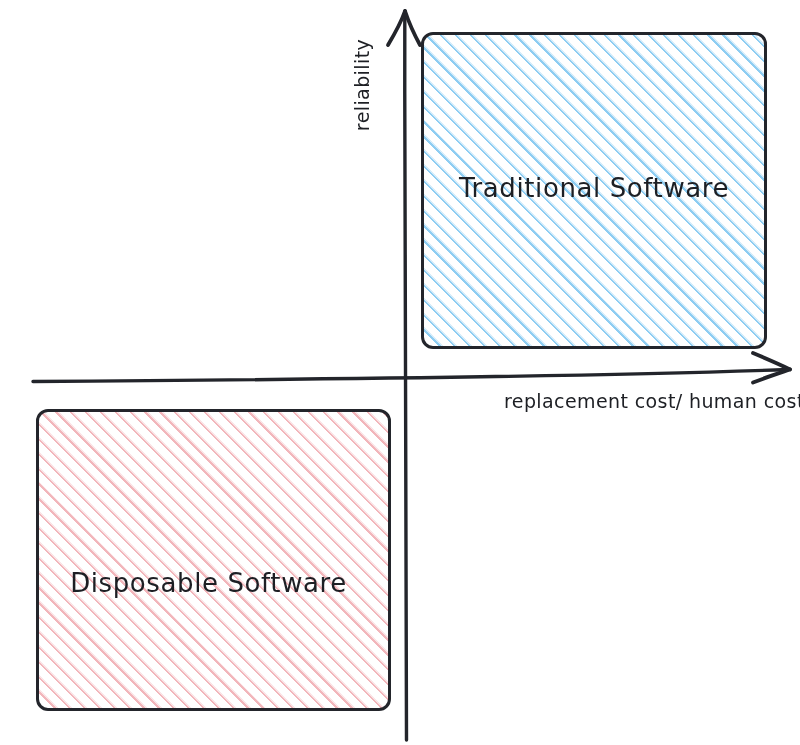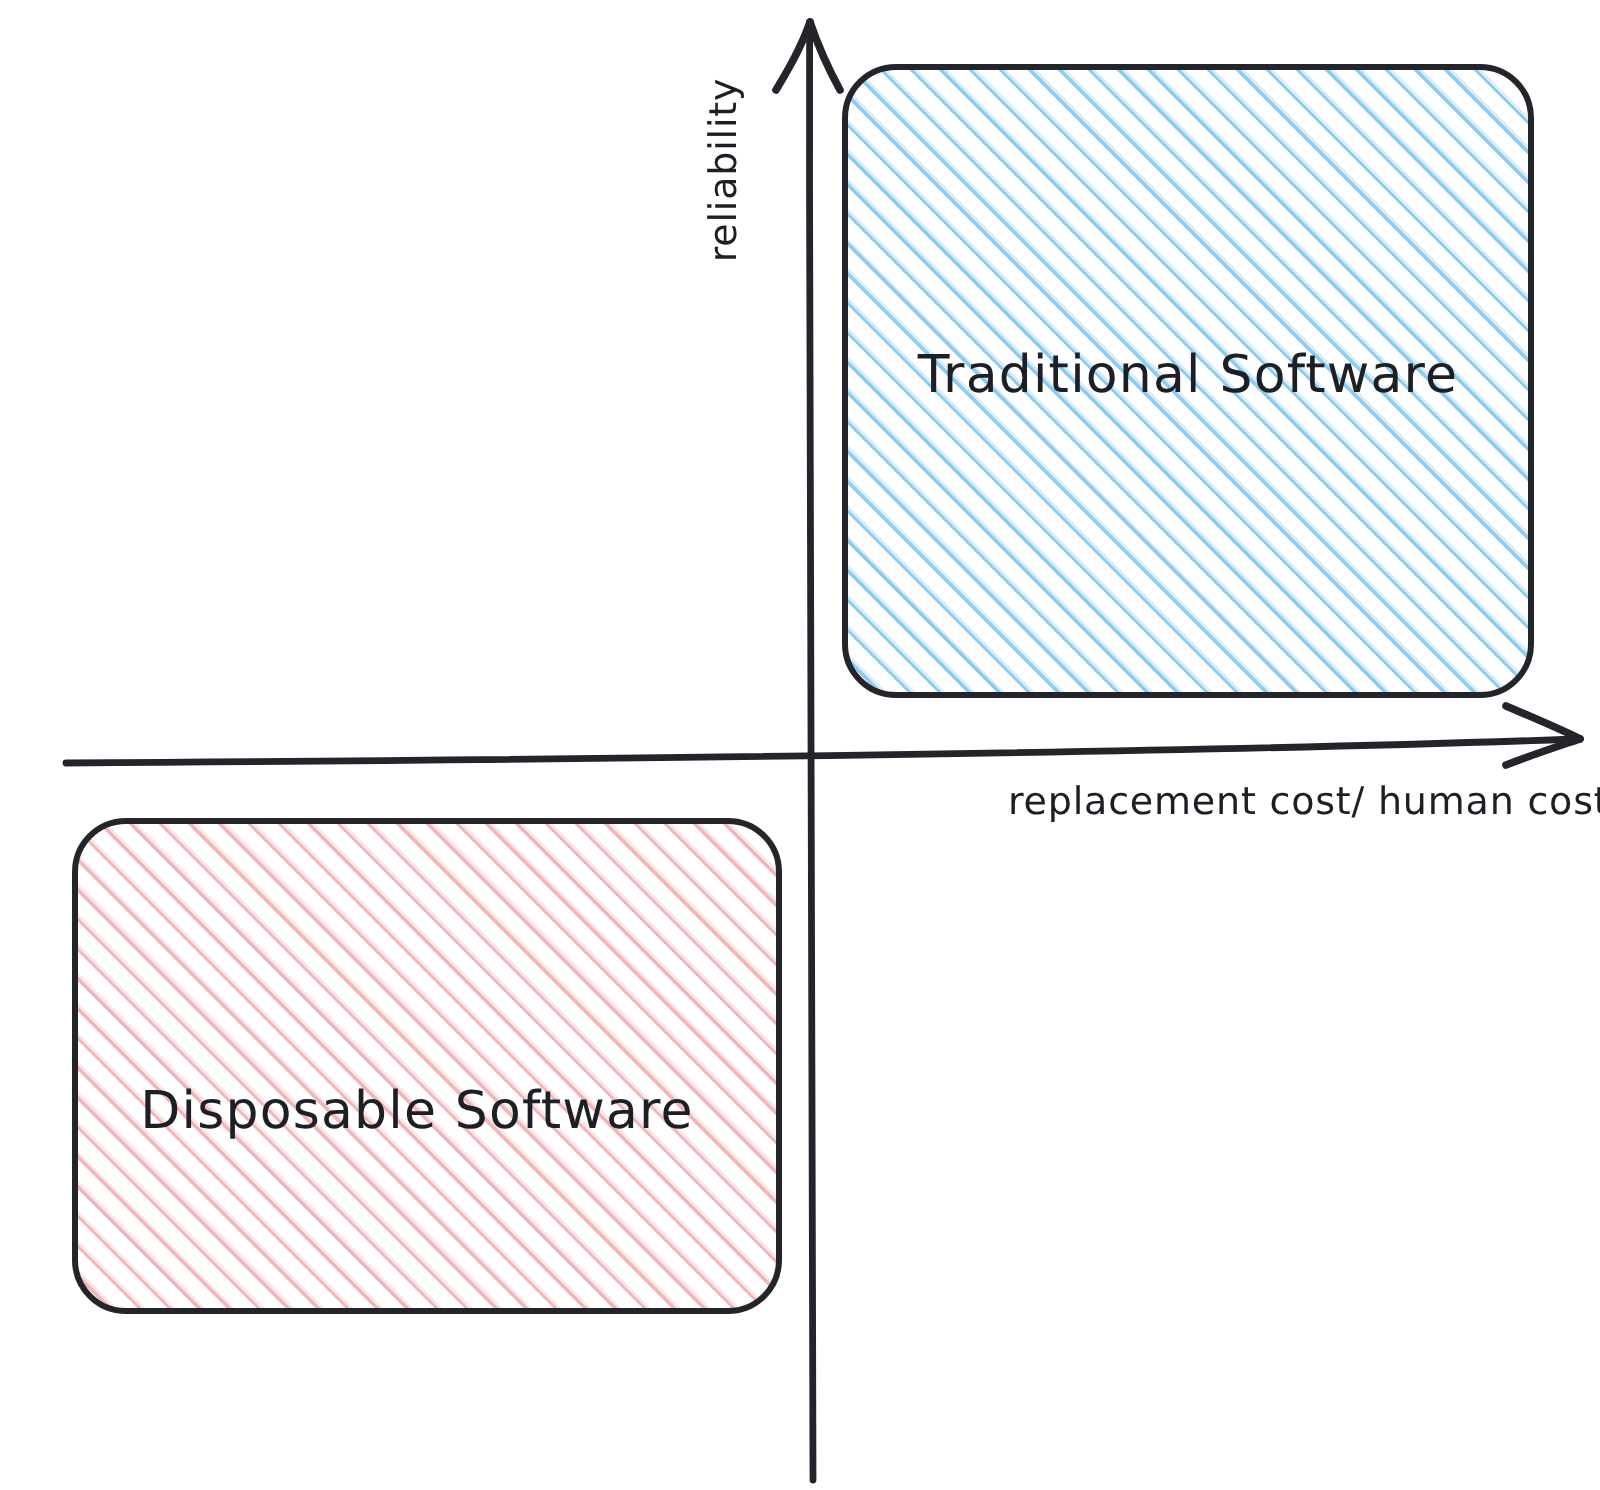--- a/index.html
+++ b/index.html
@@ -25,21 +25,21 @@
     top: 0;
     width: 800px;
     height: 745px;
   }
 
   
   .quad-box {
     position: absolute;
     box-sizing: border-box;
     border: 3px solid #23252b;
-    border-radius: 27px;
+    border-radius: 12px;
     display: flex;
     align-items: center;
     justify-content: center;
   }
   #box-traditional {
     left: 421px;
     top: 32px;
     width: 346px;
     height: 317px;
     background-color: #ffffff;
@@ -49,21 +49,21 @@
         #8ecdf2 1.6px,
         rgba(142,205,242,0.35) 1.6px,
         rgba(142,205,242,0.35) 3.0px,
         rgba(255,255,255,0) 3.0px,
         rgba(255,255,255,0) 10.5px);
   }
   #box-disposable {
     left: 36px;
     top: 409px;
     width: 355px;
-    height: 248px;
+    height: 302px;
     background-color: #ffffff;
     background-image: repeating-linear-gradient(
         45deg,
         #f2b6bb 0px,
         #f2b6bb 1.6px,
         rgba(242,182,187,0.35) 1.6px,
         rgba(242,182,187,0.35) 3.0px,
         rgba(255,255,255,0) 3.0px,
         rgba(255,255,255,0) 10.5px);
   }

